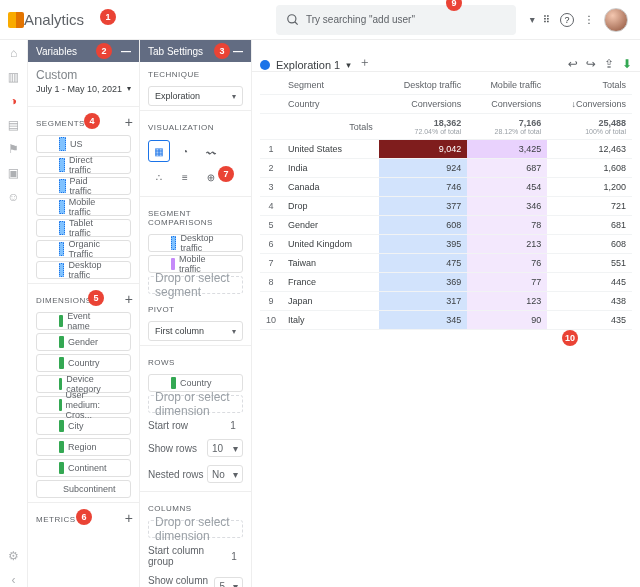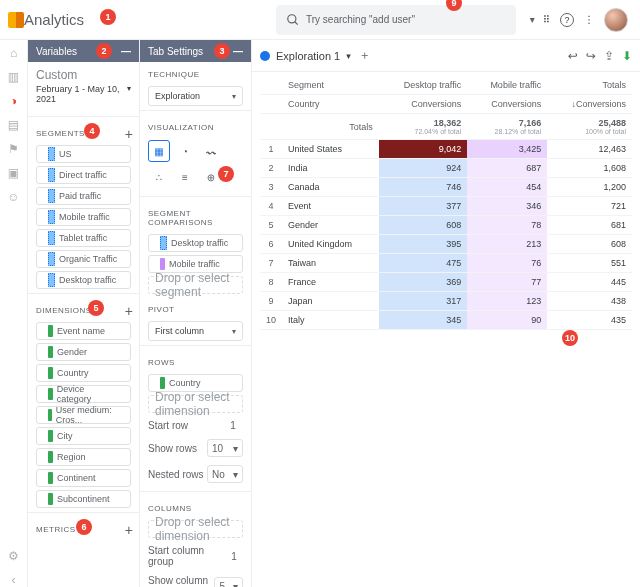--- a/index.html
+++ b/index.html
@@ -15,42 +15,42 @@
 .body{display:flex;flex:1;overflow:hidden}
 .rail{width:28px;border-right:1px solid #eee;display:flex;flex-direction:column;align-items:center;padding-top:6px;gap:10px;color:#aeb0b3}
 .rail span{width:14px;height:14px;display:flex;align-items:center;justify-content:center;font-size:12px}
 .rail .active{color:#ea4335}
 .rail .spacer{flex:1}
 .panel{width:112px;border-right:1px solid #eee;background:#fff;overflow-y:auto}
 .panel.tab{width:112px}
 .ph{background:#626c82;color:#fff;display:flex;align-items:center;justify-content:space-between;height:22px;padding:0 8px;font-size:10px}
 .ph .min{font-weight:bold}
 .sect{font-size:8px;letter-spacing:.5px;color:#5f6368;padding:8px 8px 4px;text-transform:uppercase}
-.sect-row{display:flex;align-items:flex-end;justify-content:space-between;padding-right:6px}
+.sect-row{display:flex;align-items:center;justify-content:space-between;padding-right:6px}
 .sect-row span.plus{color:#5f6368;font-size:14px}
 .dr{font-size:9px;color:#3c4043;padding:0 8px 8px}
 .dr .lbl{font-size:12px;color:#80868b;margin-bottom:2px}
-.chip{display:flex;align-items:center;border:1px solid #e0e0e0;border-radius:3px;height:18px;padding:0 11px;margin:3px 8px;font-size:9px;color:#5f6368;gap:4px}
+.chip{display:flex;align-items:center;border:1px solid #e0e0e0;border-radius:3px;height:18px;padding:0 22px;margin:3px 8px;font-size:9px;color:#5f6368;gap:4px}
 .chip::before{content:"";width:5px;height:12px;border-radius:1px}
 .chip.seg::before{background:#80c2ff;border:1px dotted #1a73e8}
 .chip.dim::before{background:#34a853}
 .chip.met::before{background:#1a73e8}
 .chip.seg-p::before{background:#c58af9}
 .drop{display:flex;align-items:center;border:1px dashed #dadce0;border-radius:3px;height:18px;padding:0 6px;margin:3px 8px;font-size:12px;color:#9aa0a6;justify-content:center}
 .sel{display:flex;align-items:center;justify-content:space-between;border:1px solid #e0e0e0;border-radius:3px;height:20px;padding:0 6px;margin:3px 8px;font-size:9px;color:#3c4043}
 .sel::after{content:"▾";color:#5f6368;font-size:8px}
 .viz{display:flex;flex-wrap:wrap;padding:4px 8px;gap:4px}
 .viz .v{width:22px;height:22px;border:1px solid transparent;border-radius:3px;display:flex;align-items:center;justify-content:center;color:#5f6368}
 .viz .v.active{border-color:#1a73e8;color:#1a73e8}
 .kv{display:flex;align-items:center;justify-content:space-between;padding:4px 8px;font-size:10px;color:#5f6368}
 .kv .vbox{border:1px solid #e0e0e0;border-radius:3px;width:36px;height:18px;display:flex;align-items:center;justify-content:space-between;padding:0 4px}
 .kv .vnum{border:none;width:20px;text-align:center}
 .hr{height:1px;background:#eee;margin:4px 0}
 .main{flex:1;display:flex;flex-direction:column;overflow:hidden}
-.tabs{display:flex;align-items:center;height:32px;border-bottom:1px solid #eee;padding:0 8px;gap:8px}
+.tabs{display:flex;align-items:flex-end;height:32px;border-bottom:1px solid #eee;padding:0 8px;gap:8px}
 .tabd{display:flex;align-items:center;gap:6px;font-size:11px}
 .tabd .dot{width:10px;height:10px;border-radius:50%;background:#1a73e8}
 .tabs .grow{flex:1}
 .tabs .ic{color:#5f6368;font-size:12px}
 .table{flex:1;overflow:auto;padding:4px 8px}
 table{width:100%;border-collapse:collapse;font-size:9px}
 th,td{text-align:right;padding:4px 6px;border-bottom:1px solid #f1f3f4;white-space:nowrap}
 th:first-child,td:first-child{text-align:center;width:22px;color:#5f6368}
 th:nth-child(2),td:nth-child(2){text-align:left}
 thead th{font-weight:normal;color:#5f6368;font-size:9px}
@@ -105,21 +105,21 @@
 
     <div class="panel">
       <div class="ph rel">
         <span>Variables</span>
         <span class="min">—</span>
         <span class="num-badge" style="top:3px;left:68px">2</span>
       </div>
       <div class="dr rel" style="padding-top:6px">
         <div class="lbl">Custom</div>
         <div style="display:flex;justify-content:space-between">
-            <span>February 1 - May 10, 2021</span>
+            <span>July 1 - May 10, 2021</span>
             <span style="font-size:8px">▾</span>
           </div>
       </div>
       <div class="hr"></div>
       <div class="sect-row rel">
         <div class="sect">SEGMENTS</div>
         <span class="plus">+</span>
         <span class="num-badge" style="top:2px;left:56px">4</span>
       </div>
       <div id="seg-list">
@@ -319,21 +319,21 @@
               </tr>
               <tr>
                 <td>3</td>
                 <td>Canada</td>
                 <td class="cell-a">746</td>
                 <td class="cell-b">454</td>
                 <td>1,200</td>
               </tr>
               <tr>
                 <td>4</td>
-                <td>Event</td>
+                <td>Drop</td>
                 <td class="cell-a">377</td>
                 <td class="cell-b">346</td>
                 <td>721</td>
               </tr>
               <tr>
                 <td>5</td>
                 <td>Gender</td>
                 <td class="cell-a">608</td>
                 <td class="cell-b">78</td>
                 <td>681</td>

